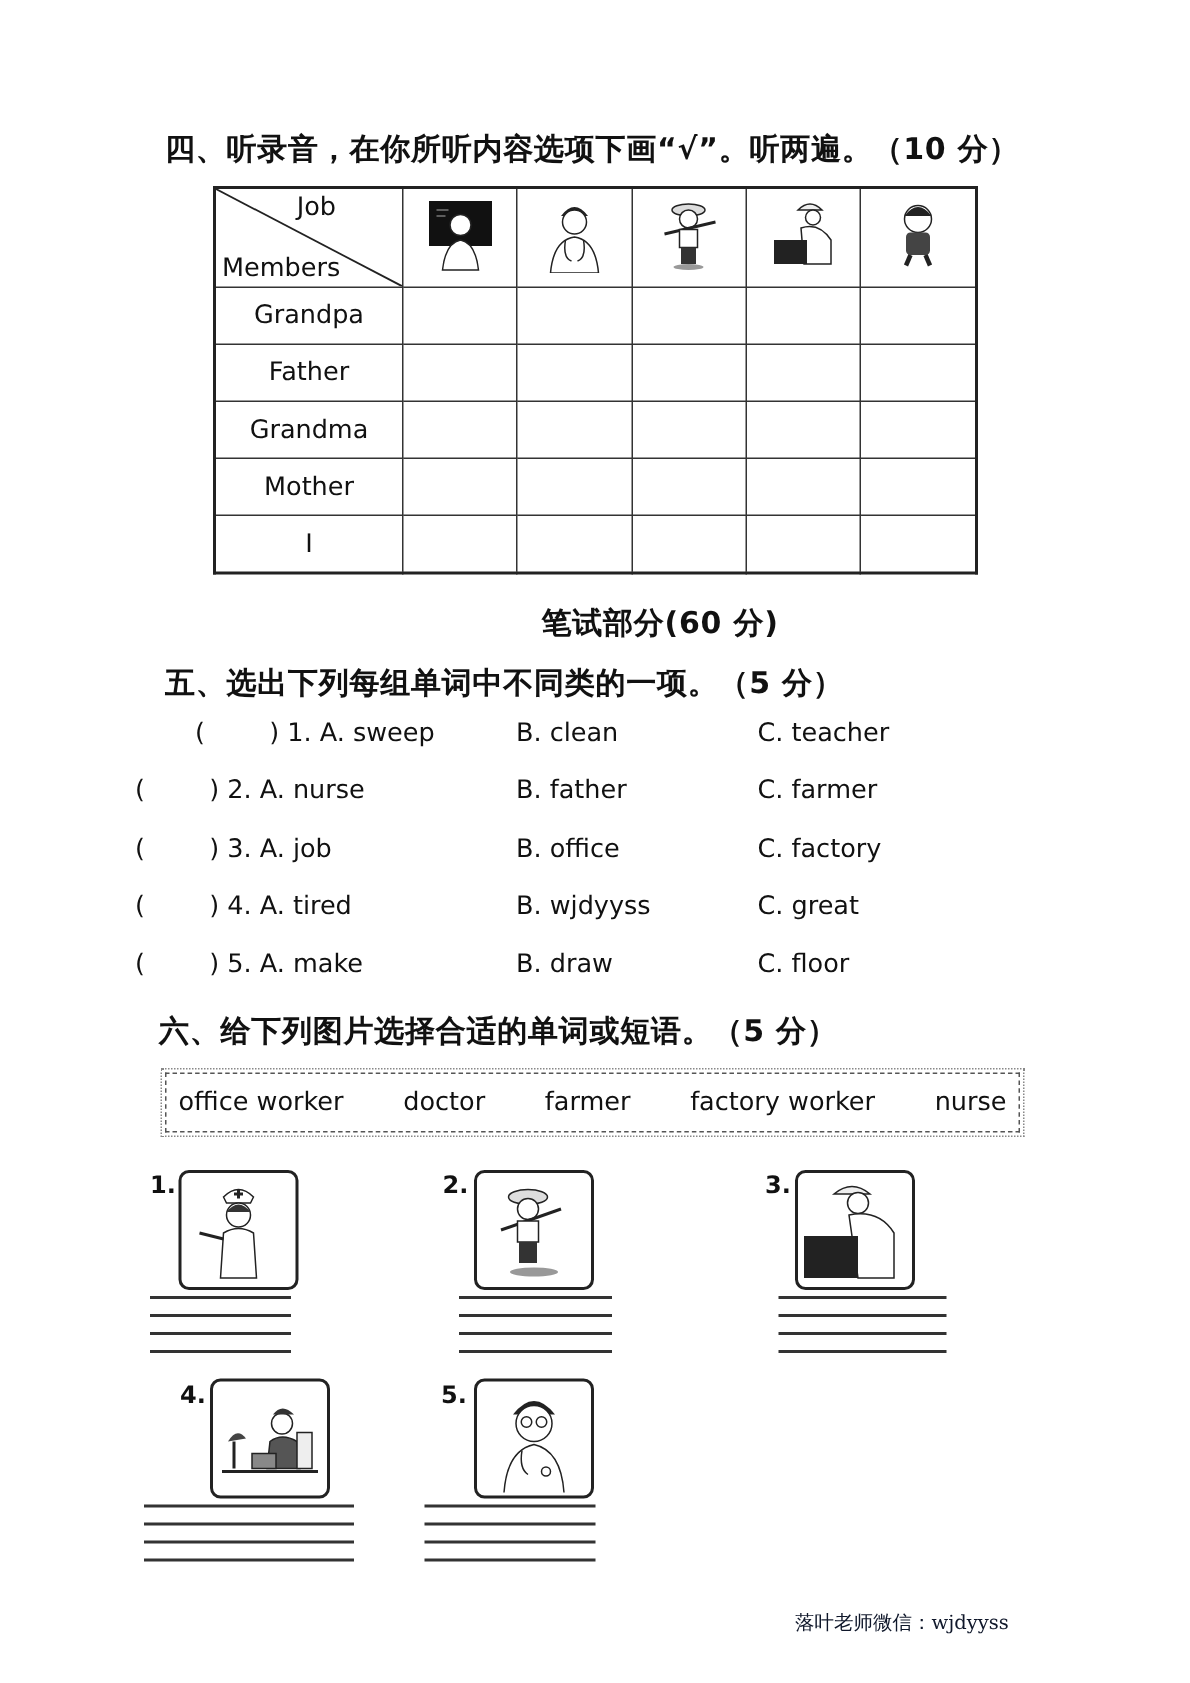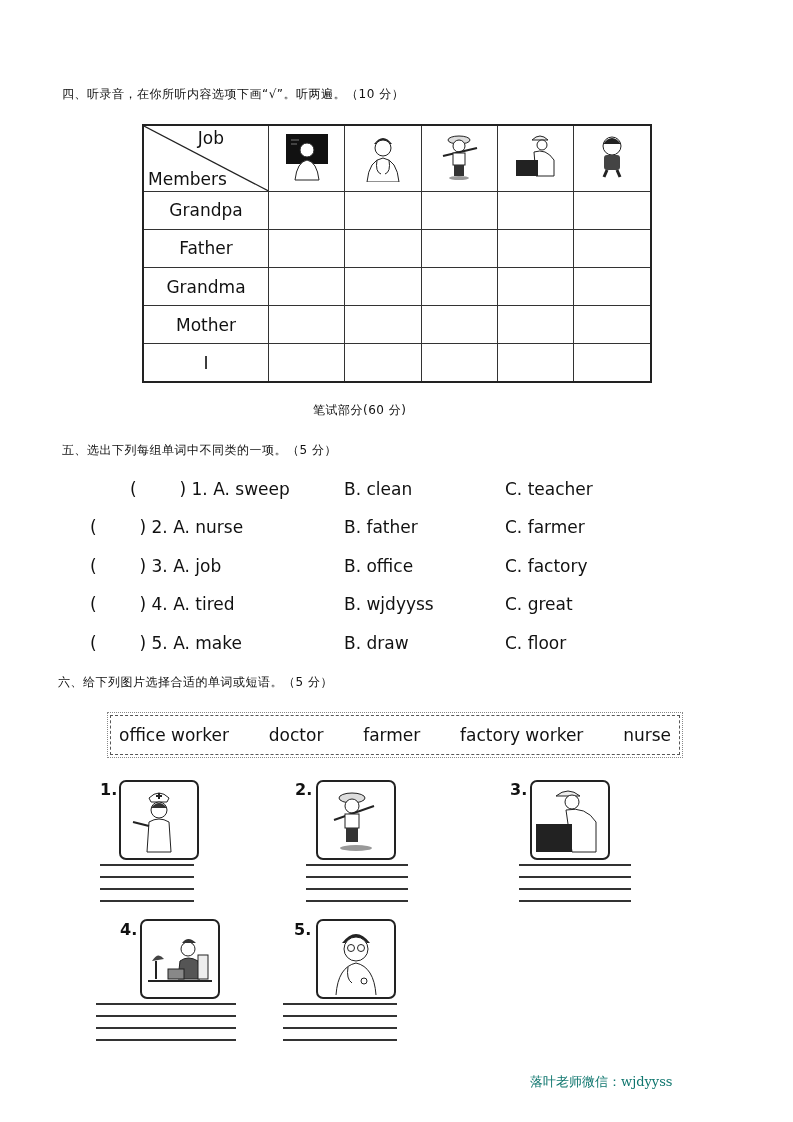--- a/index.html
+++ b/index.html
@@ -1,35 +1,35 @@
 <!DOCTYPE html>
 <html><head>
 <meta charset="utf-8">
 <style>
   html, body { margin:0; padding:0; background:#ffffff; }
   body { width:793px; height:1122px; position:relative; overflow:hidden; color:#111; font-family:"DejaVu Sans", sans-serif; }
   .abs { position:absolute; }
-  .heading { font-size:12px; font-weight:normal; letter-spacing:0.5px; white-space:nowrap; }
+  .heading { font-size:20px; font-weight:bold; letter-spacing:0.5px; white-space:nowrap;margin-left:48px; }
   
   table.grid { position:absolute; left:142px; top:124px; width:510px; height:259px; border-collapse:collapse; border:2px solid #222; }
   table.grid td { border:1px solid #333; padding:0; text-align:center; vertical-align:middle; font-size:17px; }
   .diag-cell { position:relative; width:124px; }
   .diag-cell svg { position:absolute; left:0; top:0; width:100%; height:100%; }
   .diag-job { position:absolute; right:44px; top:2px; font-size:17px;margin-left:44px; }
   .diag-mem { position:absolute; left:4px; bottom:2px; font-size:17px; }
   .pic { display:inline-block; width:48px; height:52px; }
   
   .row5 { position:absolute; font-size:17px; white-space:nowrap; }
   
   .wordbank { position:absolute; left:110px; top:715px; width:570px; height:40px; border:1px dashed #555; outline:1px dotted #888; outline-offset:2px; display:flex; align-items:center; justify-content:space-between; padding:0 8px; box-sizing:border-box; font-size:17px; }
   
   .pbox { position:absolute; width:76px; height:76px; border:2px solid #222; border-radius:7px; background:#fff; }
   .pnum { position:absolute; font-size:16px; font-weight:bold; }
   .line { position:absolute; height:2px; background:#333; }
-  .footer { position:absolute; left:530px; top:1073px; font-family:"DejaVu Serif", serif; font-size:13px; color:#0f766e; }
+  .footer { position:absolute; left:530px; top:1073px; font-family:"DejaVu Serif", serif; font-size:13px; color:#0f172a; }
 </style>
 </head>
 <body>
 
 <div class="abs heading" style="left:62px;top:86px;">四、听录音，在你所听内容选项下画“√”。听两遍。（10 分）</div>
 
 <table class="grid">
   <tbody>
       <tr style="height:66px;">
     <td class="diag-cell">

